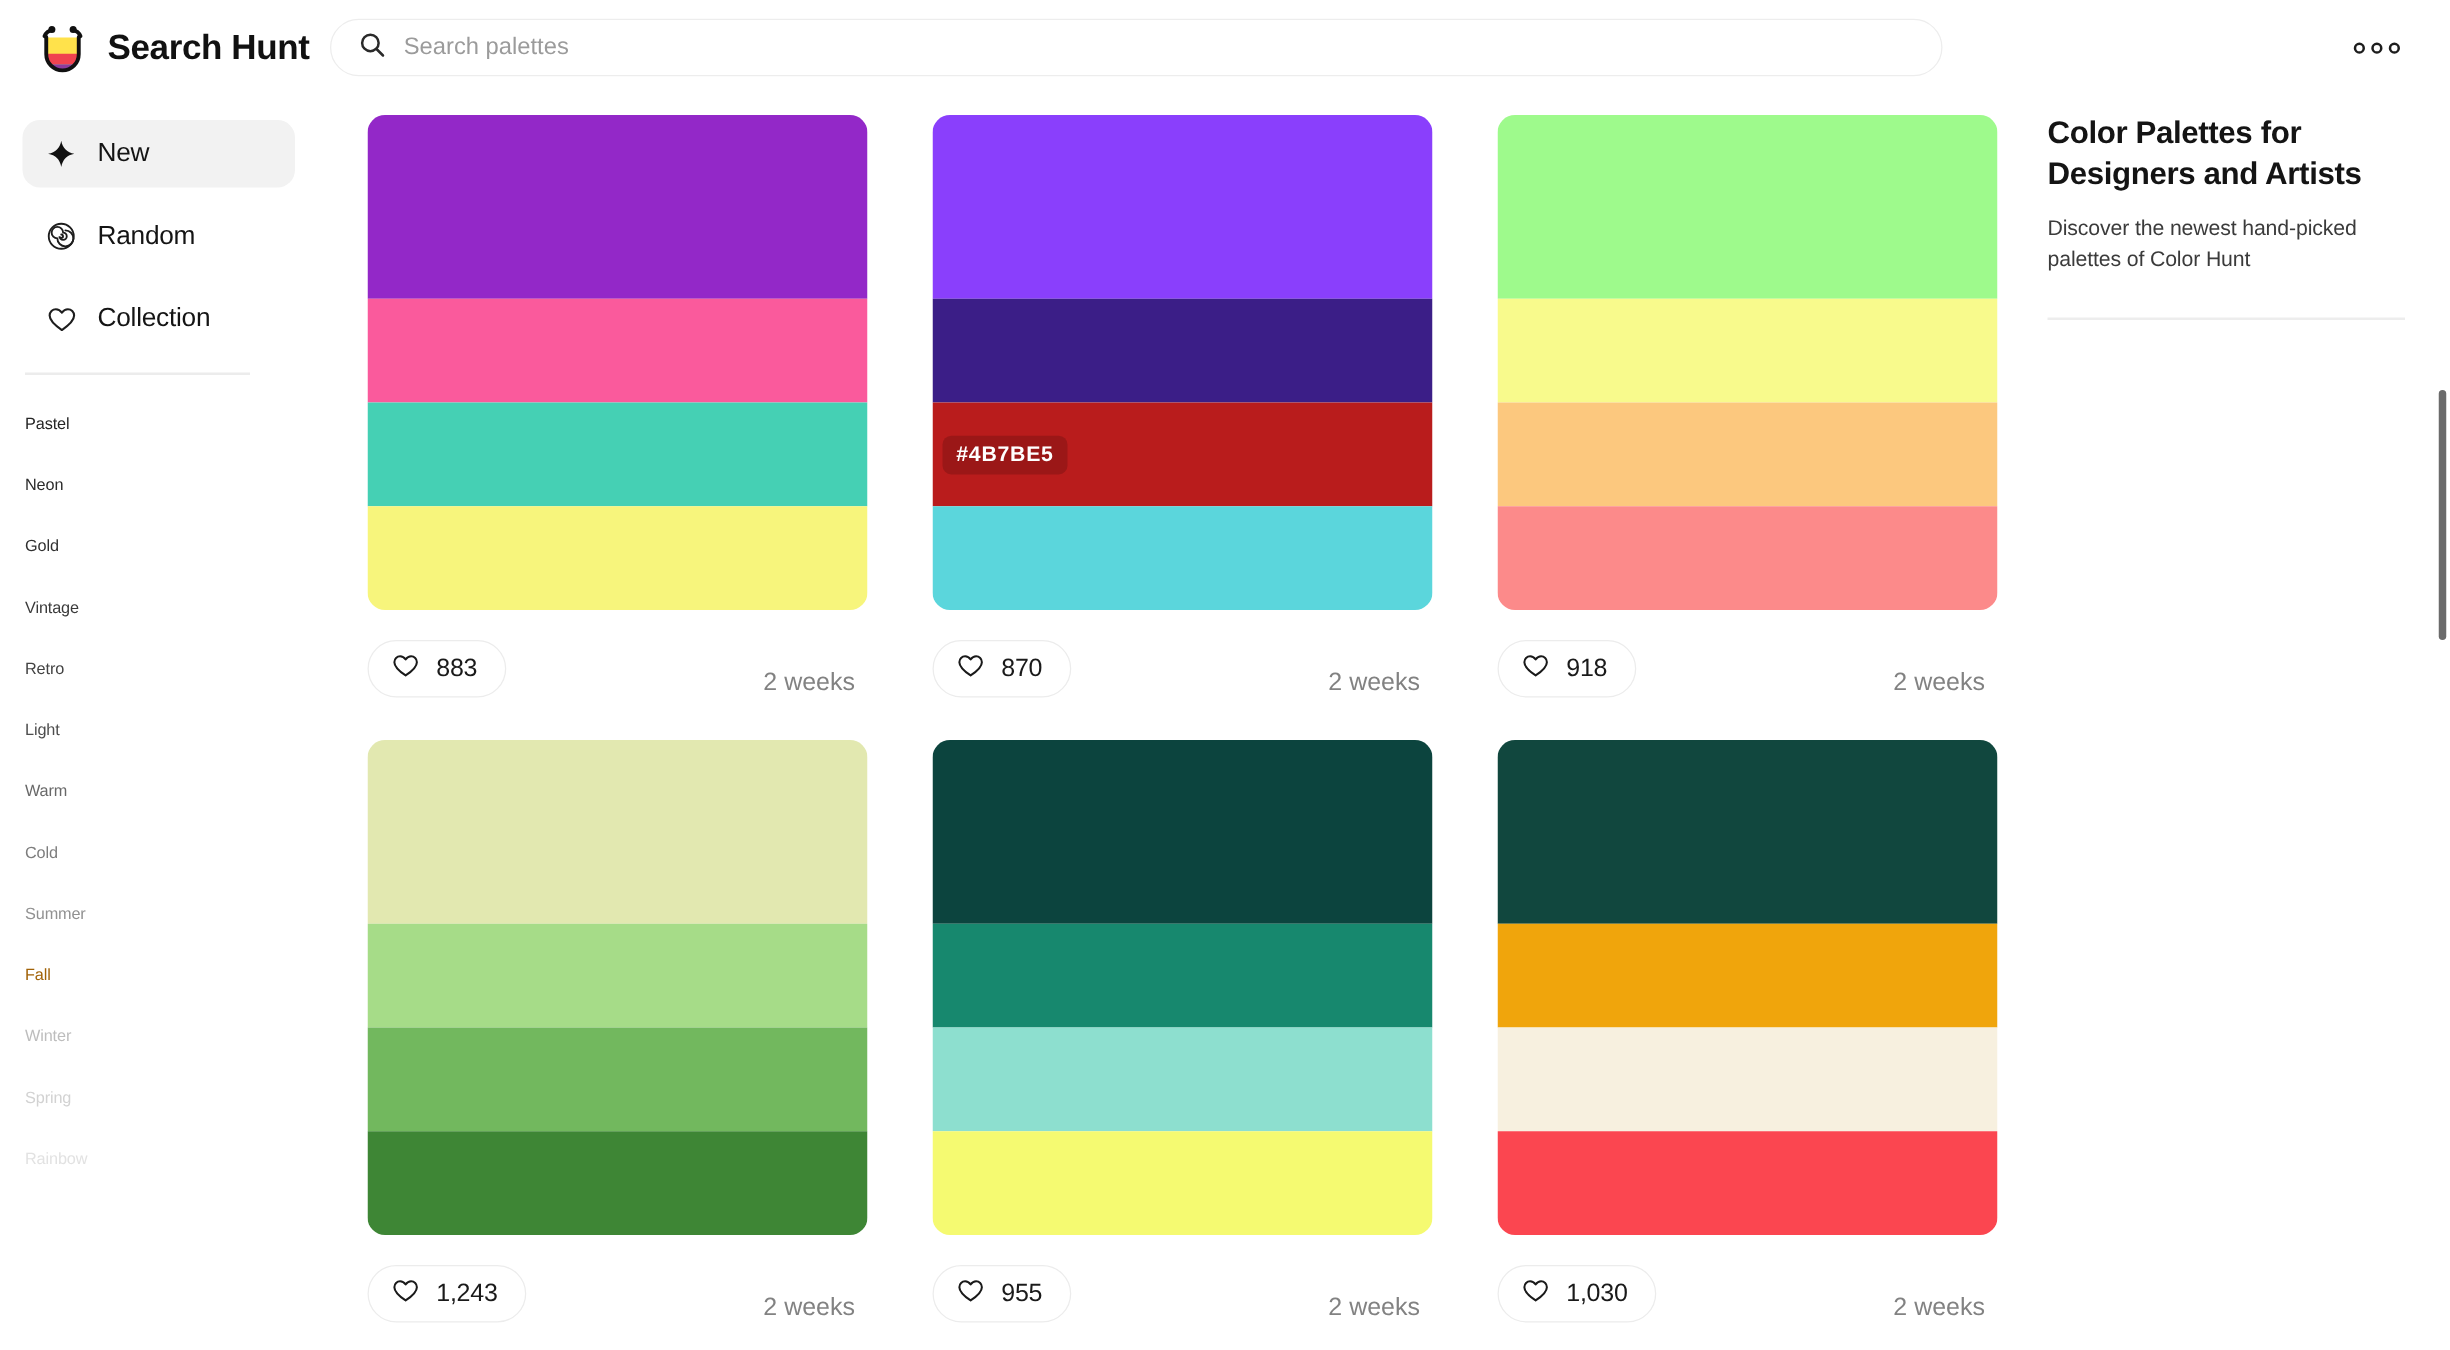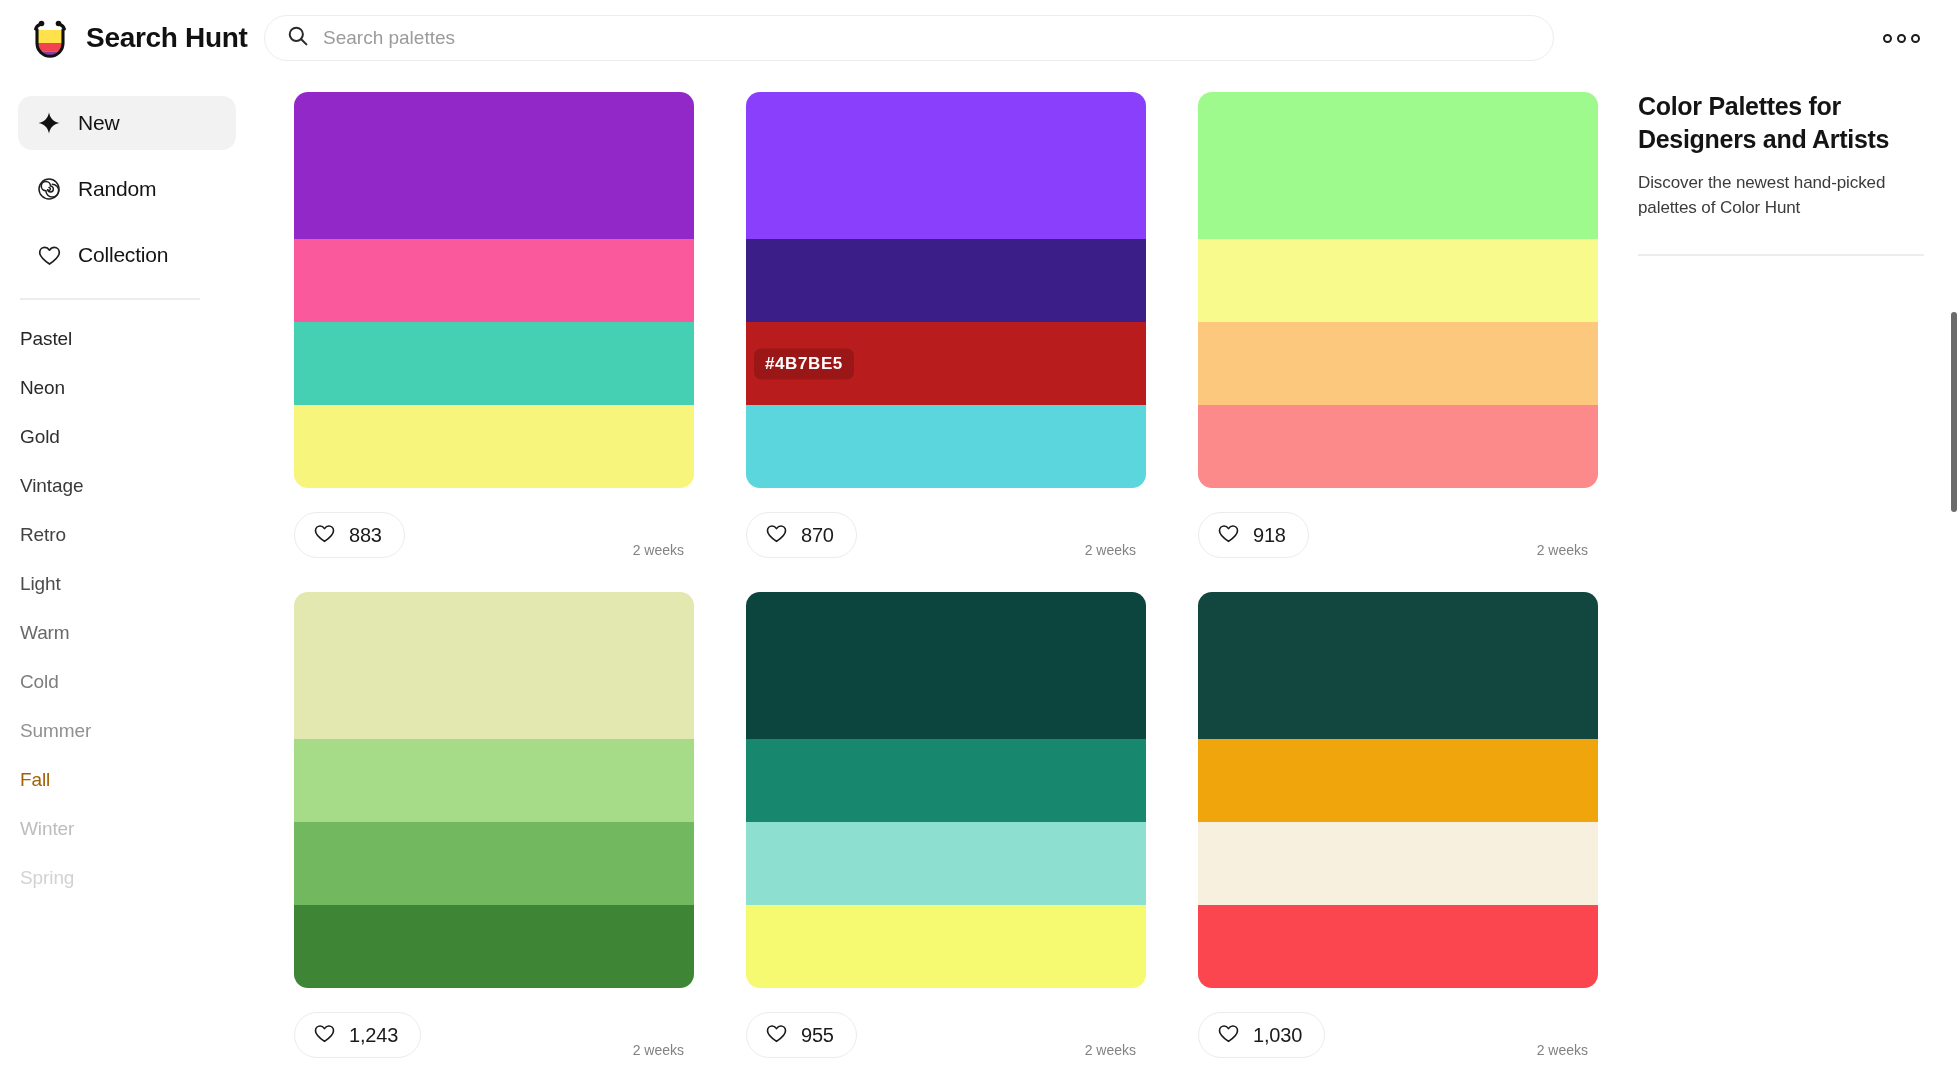--- a/index.html
+++ b/index.html
@@ -69,21 +69,21 @@
   .nav-icon { width: 26px; height: 26px; flex: none;
     display: flex; align-items: center; justify-content: center; }
   .nav-label { font-size: 21px; color: #141414; letter-spacing: -0.2px; }
 
   .nav-divider {
     width: 180px; height: 1.5px; background: #ececec;
     margin: 16px 0 14px 2px;
   }
   .tag-list { padding-left: 2px; }
   .tag-item {
-    font-size: 19px; height: 49px; line-height: 49px;
+    font-size: 13px; height: 49px; line-height: 49px;
     cursor: pointer; letter-spacing: -0.1px;
   }
 
   
   .grid {
     position: absolute; top: 76px; left: 264px;
     width: 1374px; height: 1004px;
     padding: 16px 0 0 30px;
     display: flex; flex-wrap: wrap;
     gap: 12px 52px;
@@ -108,21 +108,21 @@
     display: flex; align-items: flex-end; justify-content: space-between;
     height: 70px; padding: 0 4px 0 0;
   }
   .like-pill {
     display: flex; align-items: center; gap: 13px;
     height: 46px; padding: 0 22px 0 18px;
     border: 1.5px solid #ececec; border-radius: 23px;
     background: #ffffff; cursor: pointer;
   }
   .like-count { font-size: 20px; color: #1a1a1a; letter-spacing: -0.2px; }
-  .timestamp { font-size: 14px; color: #828282; padding-right: 6px; }
+  .timestamp { font-size: 20px; color: #828282; padding-right: 6px; }
 
   
   .rightpanel {
     position: absolute; top: 76px; left: 1638px;
     width: 322px; height: 1004px;
     padding: 14px 36px 0 0; background: #ffffff;
   }
   .rp-title {
     font-size: 25px; font-weight: 700; color: #141414;
     line-height: 1.3; letter-spacing: -0.3px; margin-bottom: 16px;
@@ -231,20 +231,21 @@
       <div class="tag-item" style="color:#303030">Gold</div>
       <div class="tag-item" style="color:#3a3a3a">Vintage</div>
       <div class="tag-item" style="color:#434343">Retro</div>
       <div class="tag-item" style="color:#4d4d4d">Light</div>
       <div class="tag-item" style="color:#686868">Warm</div>
       <div class="tag-item" style="color:#7d7d7d">Cold</div>
       <div class="tag-item" style="color:#919191">Summer</div>
       <div class="tag-item" style="color:#a16207">Fall</div>
       <div class="tag-item" style="color:#bdbdbd">Winter</div>
       <div class="tag-item" style="color:#d2d2d2">Spring</div>
+      <div class="tag-item" style="color:#e2e2e2">Rainbow</div>
     </div>
   </div>
 
   <div class="grid">
 
     <div class="card">
       <div class="palette">
         <div class="swatch hero" style="background: rgb(147, 40, 200);"></div>
         <div class="swatch" style="background: rgb(250, 90, 156);"></div>
         <div class="swatch" style="background: rgb(69, 208, 180);"></div>

